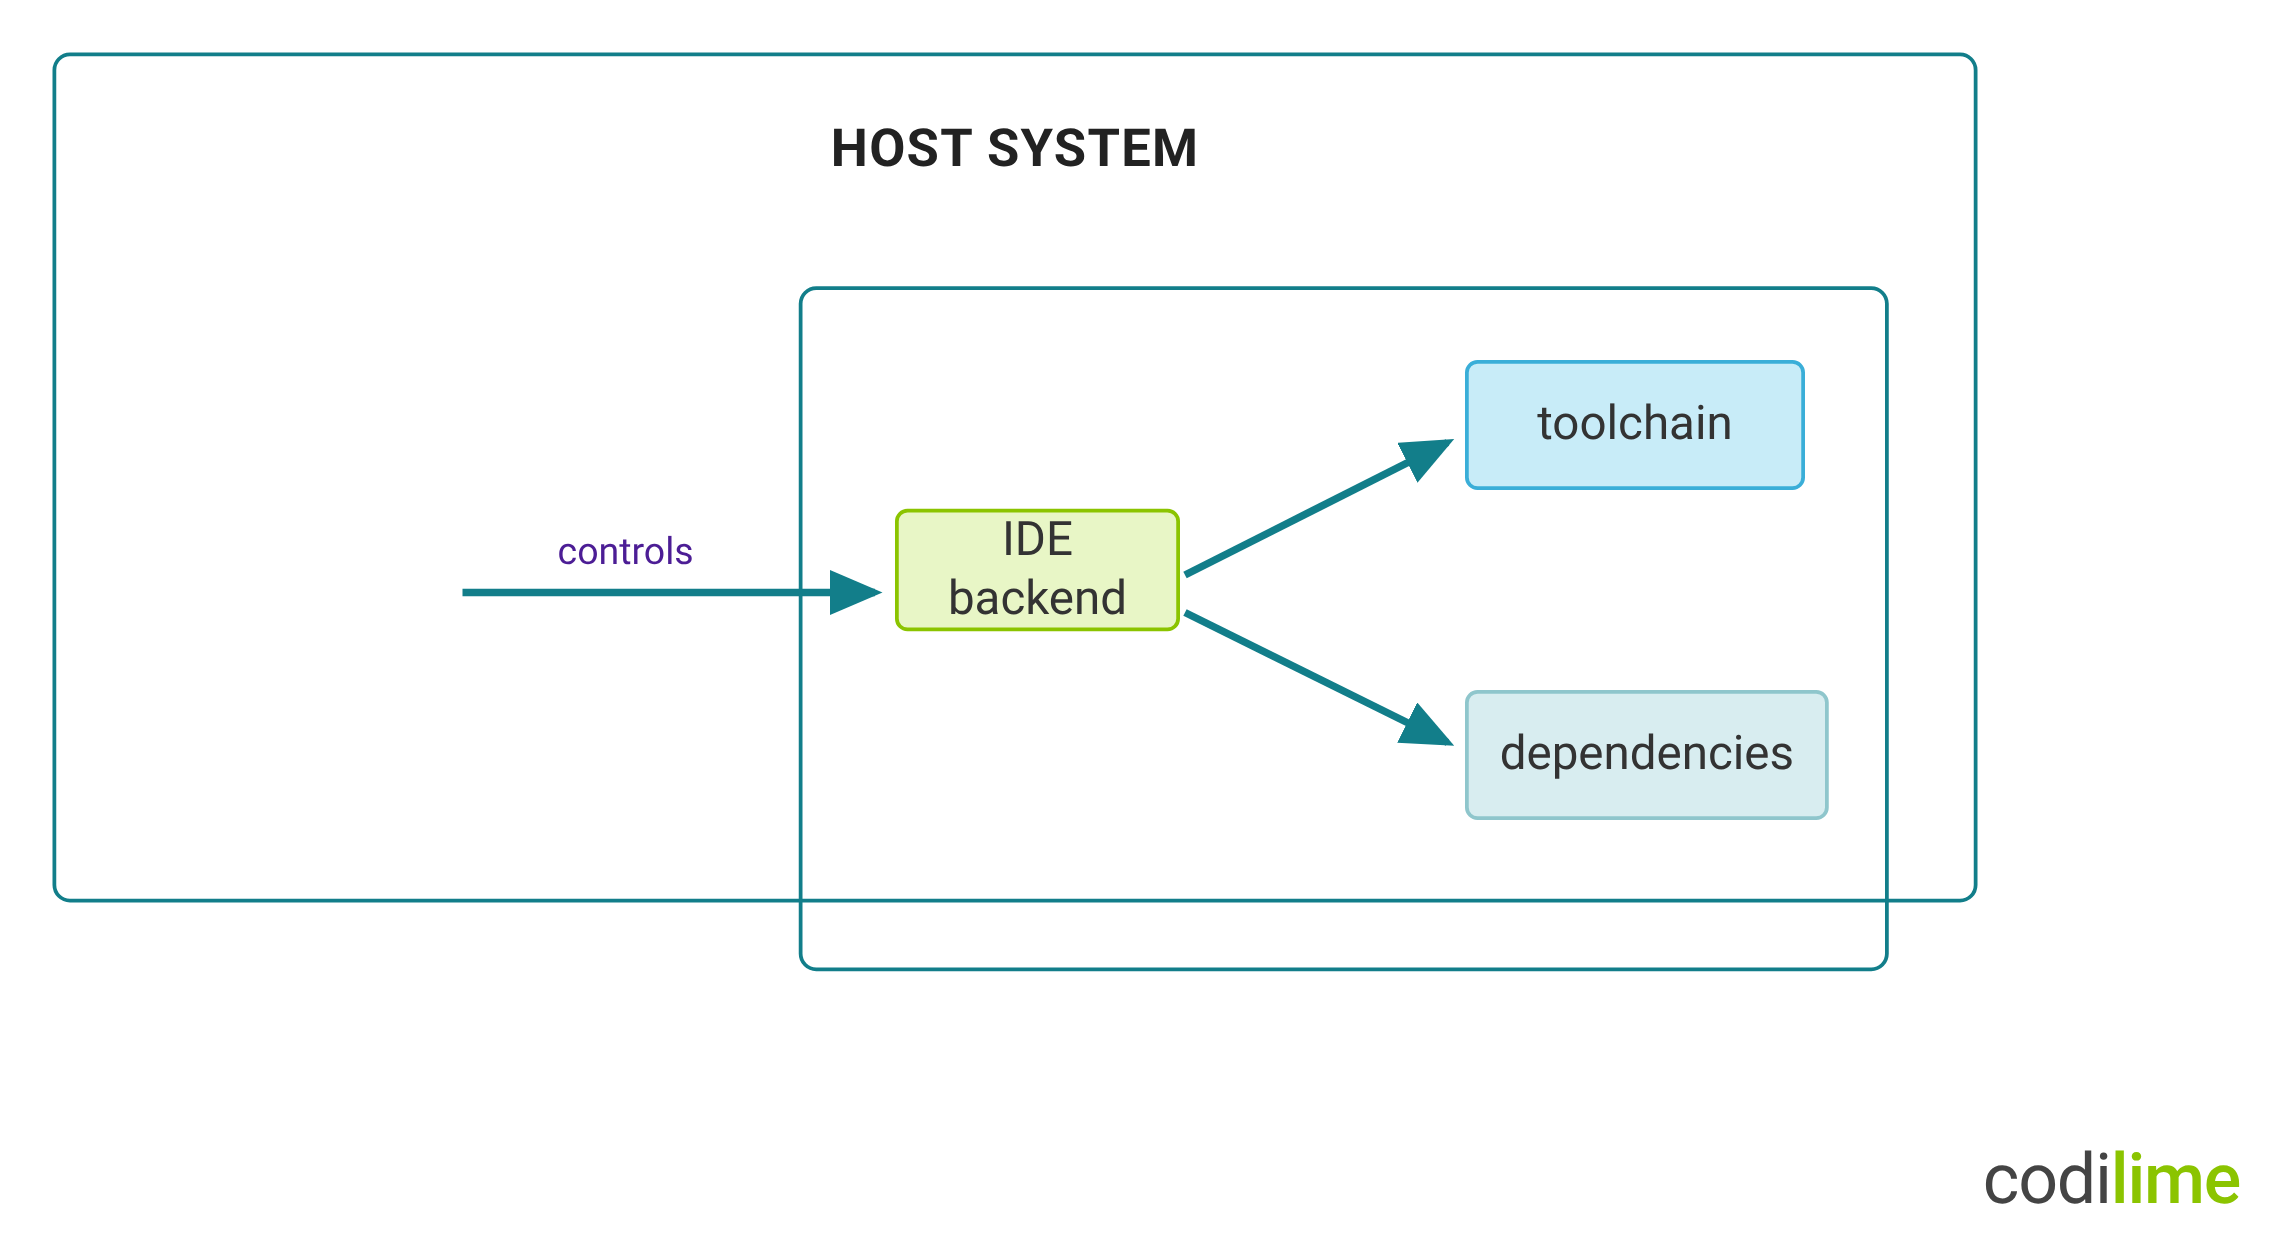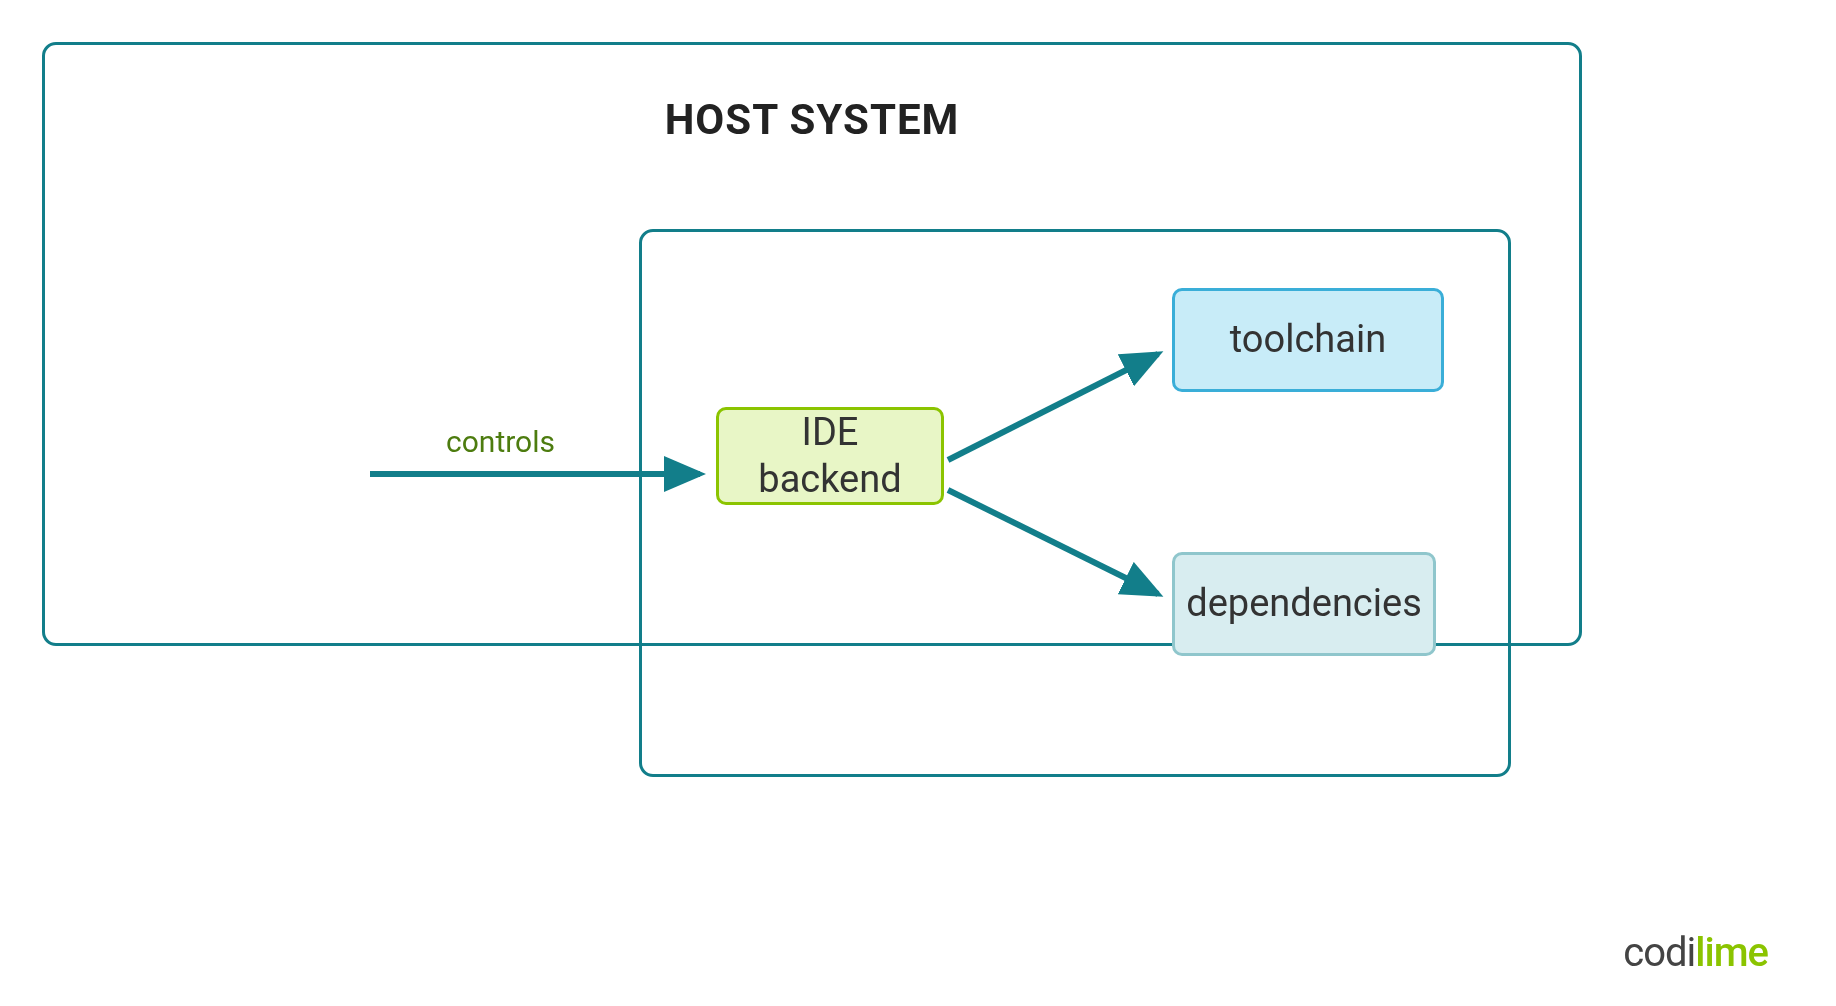--- a/index.html
+++ b/index.html
@@ -14,21 +14,21 @@
   .canvas {
     position: relative;
     width: 1836px;
     height: 1006px;
   }
   .host-box {
     position: absolute;
     left: 42px;
     top: 42px;
     width: 1540px;
-    height: 604px;
+    height: 680px;
     border: 3px solid #127e8a;
     border-radius: 14px;
     box-sizing: border-box;
   }
   .host-title {
     position: absolute;
     left: 0;
     top: 50px;
     width: 100%;
     text-align: center;
@@ -68,34 +68,34 @@
     background: #c8ecf8;
     border: 3px solid #3aaed8;
   }
   .node.blue-light {
     background: #d8edf0;
     border: 3px solid #8fc6cc;
   }
   .edge-label {
     position: absolute;
     font-size: 30px;
-    color: #4d7c0f;
+    color: #4c1d95;
   }
   svg.arrows {
     position: absolute;
     left: 0; top: 0;
     width: 1836px;
     height: 1006px;
     pointer-events: none;
   }
   .logo {
     position: absolute;
-    right: 68px;
+    right: 44px;
     bottom: 30px;
-    font-size: 40px;
+    font-size: 56px;
     font-weight: 400;
     letter-spacing: -1px;
     color: #444;
   }
   .logo .lime {
     color: #8bc400;
     font-weight: 500;
   }
 </style>
 </head>
@@ -108,21 +108,21 @@
 
     <div class="inner-box"></div>
   </div>
 
 
   <div class="node green" style="left:716px; top:407px; width:228px; height:98px; white-space:pre-line;">IDE
 backend</div>
 
   <div class="node blue-strong" style="left:1172px; top:288px; width:272px; height:104px;">toolchain</div>
 
-  <div class="node blue-light" style="left:1172px; top:552px; width:264px; height:104px;">dependencies</div>
+  <div class="node blue-light" style="left:1172px; top:552px; width:291px; height:104px;">dependencies</div>
 
   <div class="edge-label" style="left:446px; top:424px;">controls</div>
 
   <svg class="arrows" viewBox="0 0 1836 1006">
     <defs>
       <marker id="arrowhead" markerWidth="8" markerHeight="8" refX="6" refY="3" orient="auto" markerUnits="strokeWidth">
         <path d="M0,0 L7,3 L0,6 Z" fill="#127e8a"></path>
       </marker>
     </defs>
 

